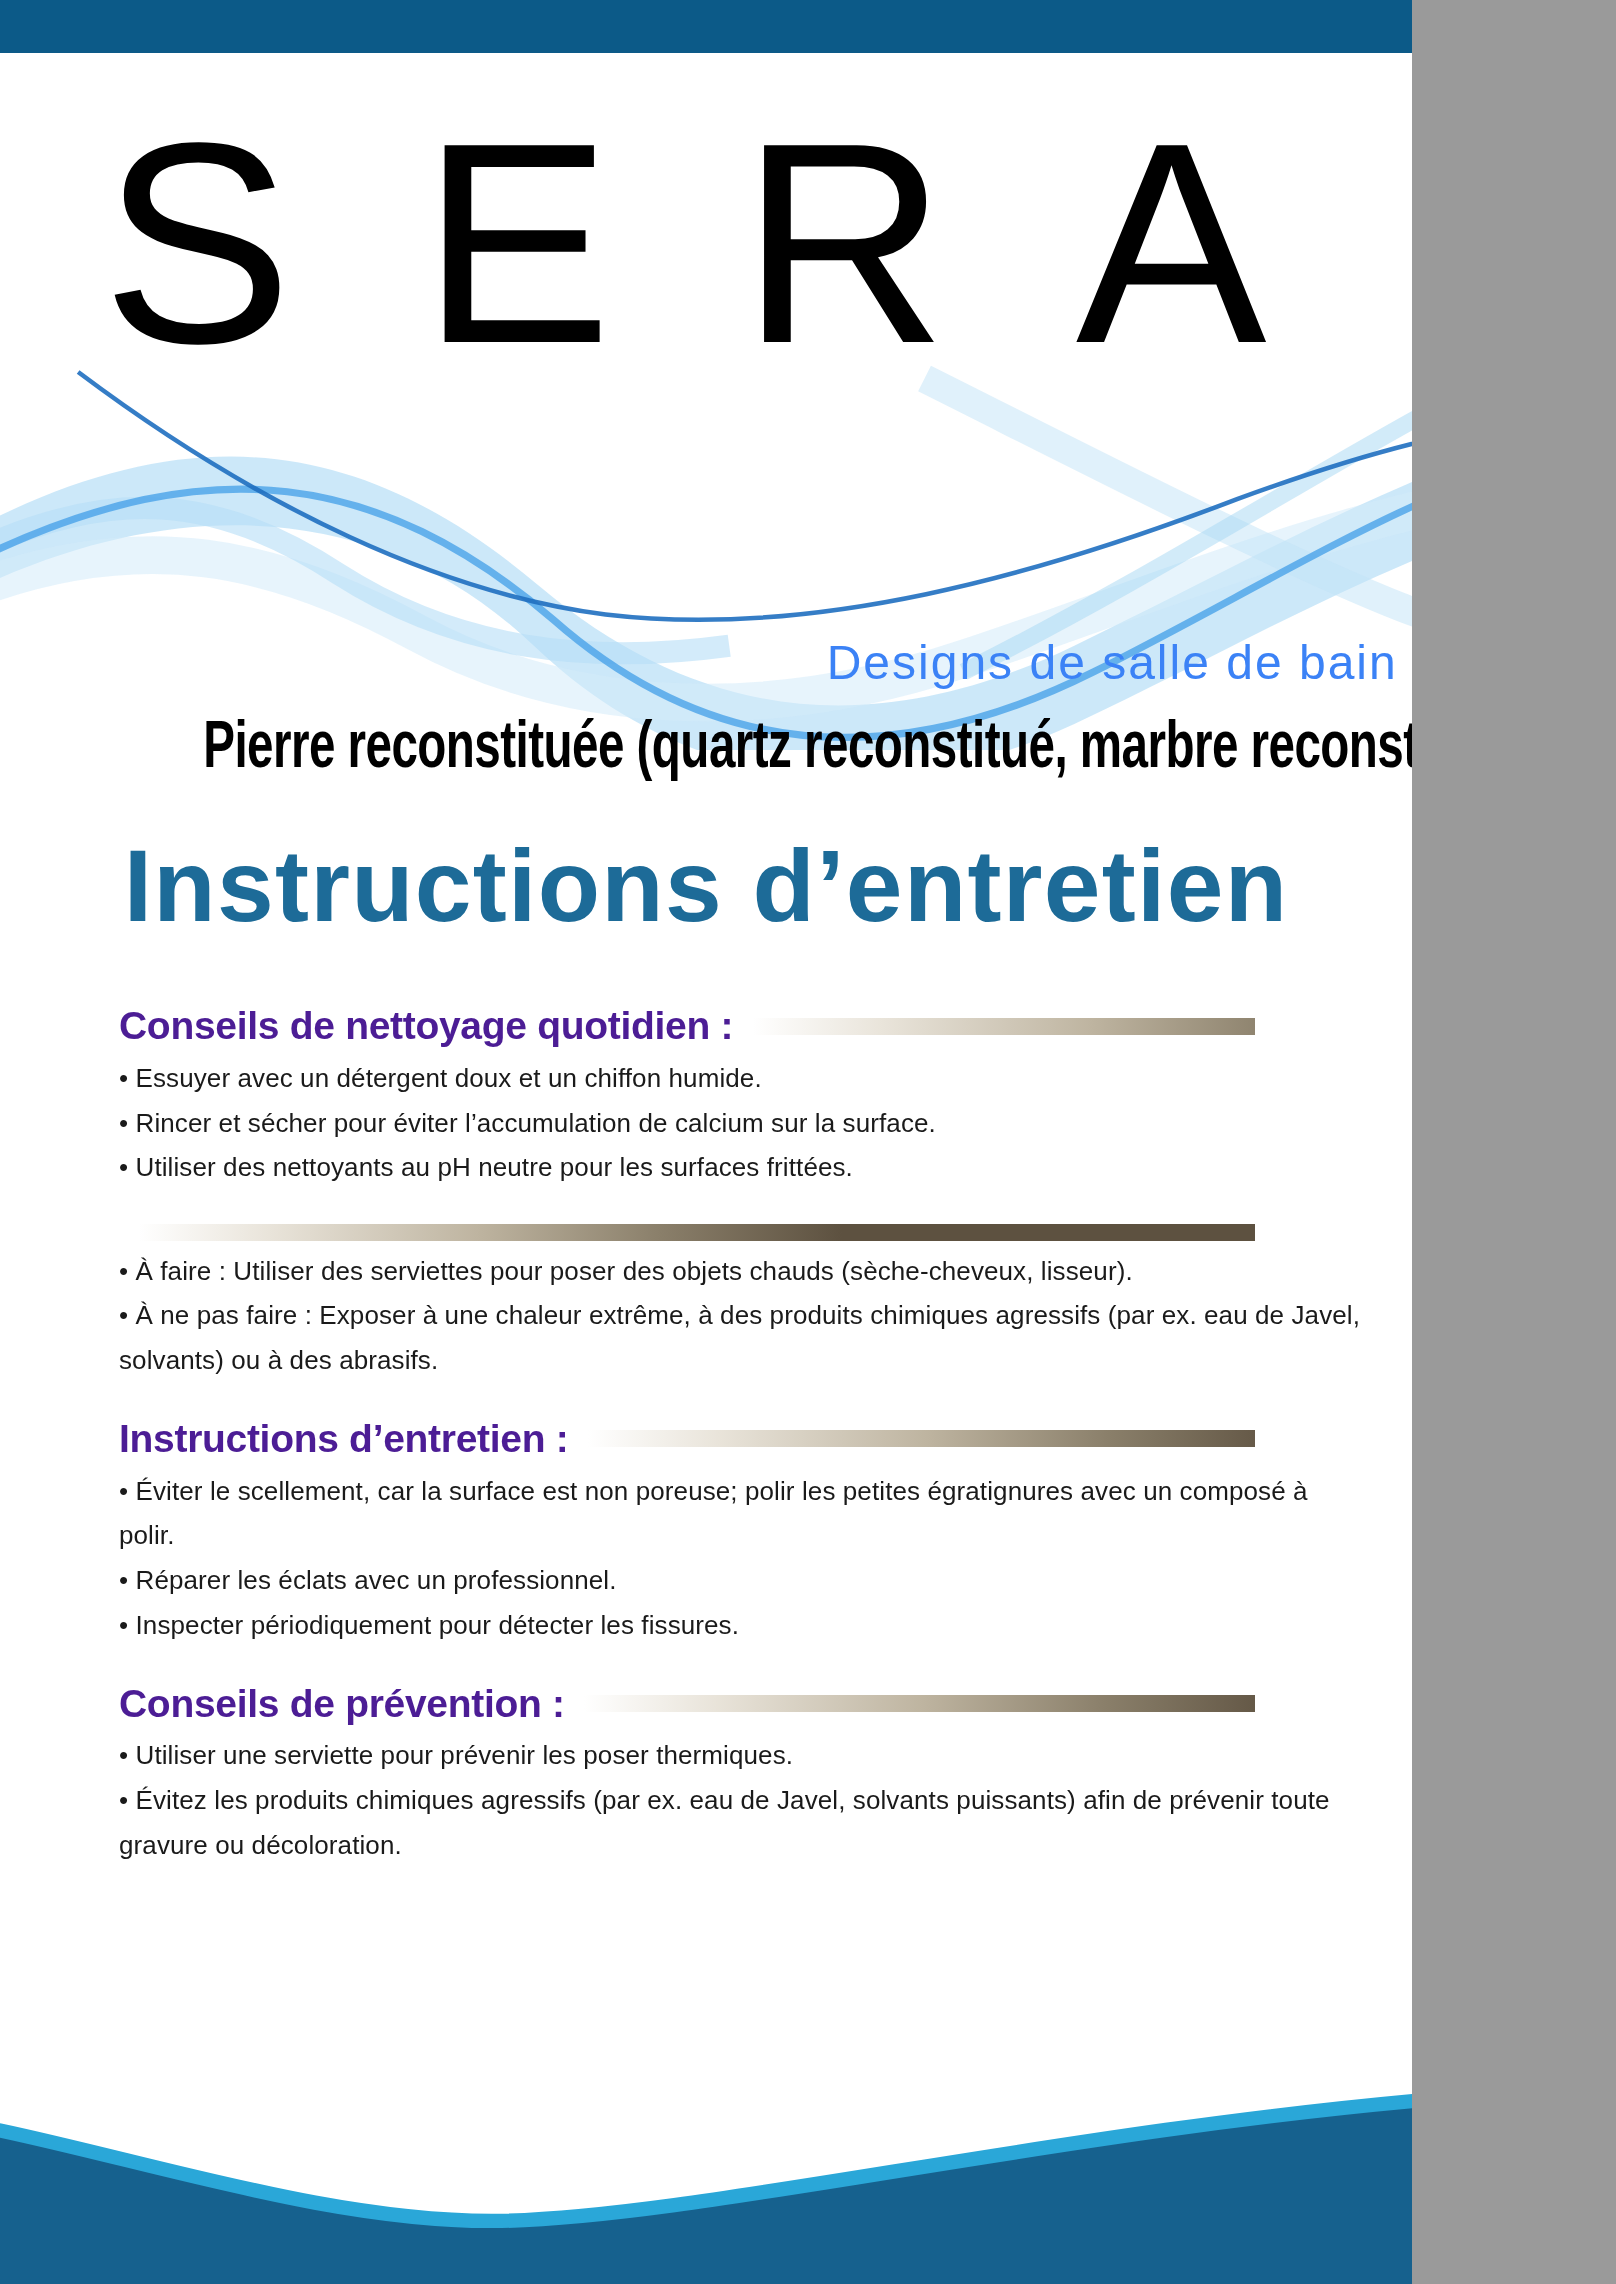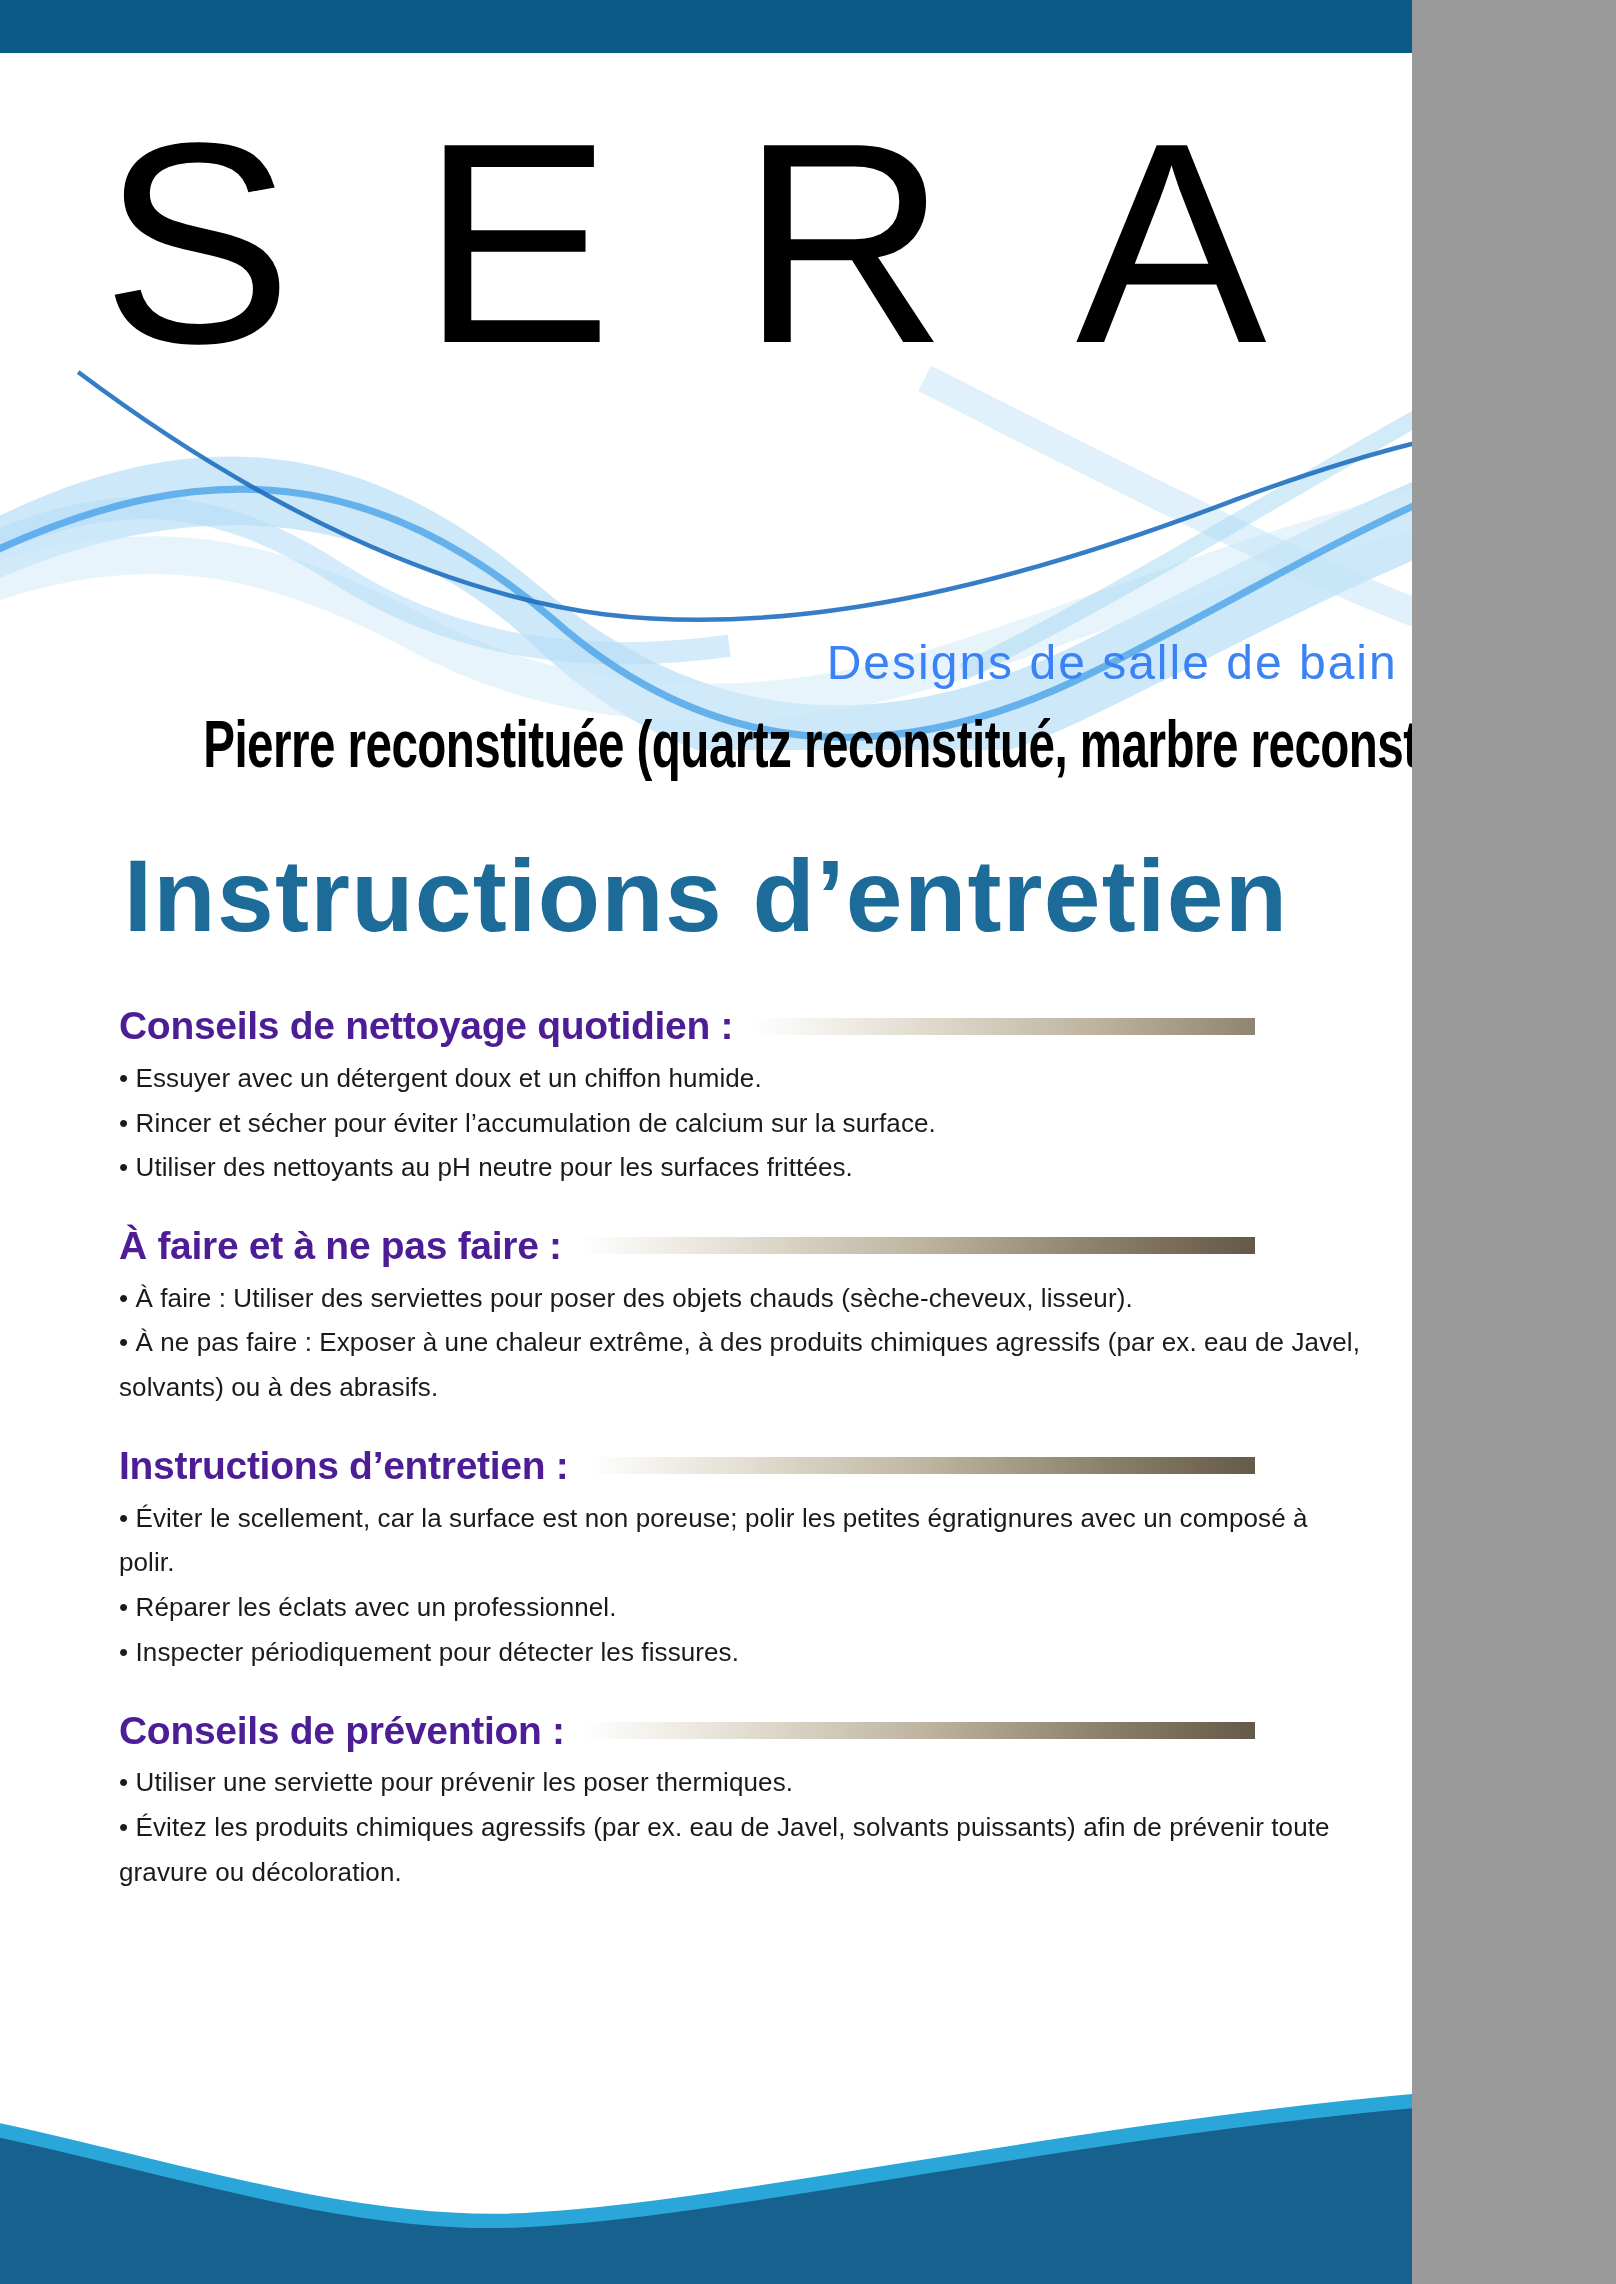--- a/index.html
+++ b/index.html
@@ -40,21 +40,21 @@
   .subtitle-wrap{
     position:absolute;top:707px;left:0;right:0;text-align:center;z-index:3;
   }
   .subtitle{
     display:inline-block;white-space:nowrap;
     font-weight:700;font-size:61px;letter-spacing:-0.7px;
     transform:scale(0.78,1.08);transform-origin:center top;
     color:#000;
   }
   .title{
-    position:absolute;top:828px;left:0;right:0;margin:10px;
+    position:absolute;top:828px;left:0;right:0;margin:0;
     text-align:center;
     font-size:102px;font-weight:700;letter-spacing:1.3px;
     color:#1d6b98;z-index:3;white-space:nowrap;
   }
   .content{
     position:absolute;top:1004px;left:119px;right:46px;z-index:3;
   }
   .section{margin:0 0 34px 0;}
   .section:last-child{margin-top:17px;}
   .section-head{
@@ -114,21 +114,20 @@
       </div>
       <div class="bullets">
           <div class="bullet">• Essuyer avec un détergent doux et un chiffon humide.</div>
           <div class="bullet">• Rincer et sécher pour éviter l’accumulation de calcium sur la surface.</div>
           <div class="bullet">• Utiliser des nettoyants au pH neutre pour les surfaces frittées.</div>
         </div>
     </section>
 
     <section class="section">
       <div class="section-head">
-        <span class="section-heading">À faire et à ne pas faire :</span>
         <span class="bar"></span>
       </div>
       <div class="bullets">
           <div class="bullet">• À faire : Utiliser des serviettes pour poser des objets chauds (sèche-cheveux, lisseur).</div>
           <div class="bullet">• À ne pas faire : Exposer à une chaleur extrême, à des produits chimiques agressifs (par ex. eau de Javel, solvants) ou à des abrasifs.</div>
         </div>
     </section>
 
     <section class="section">
       <div class="section-head">

